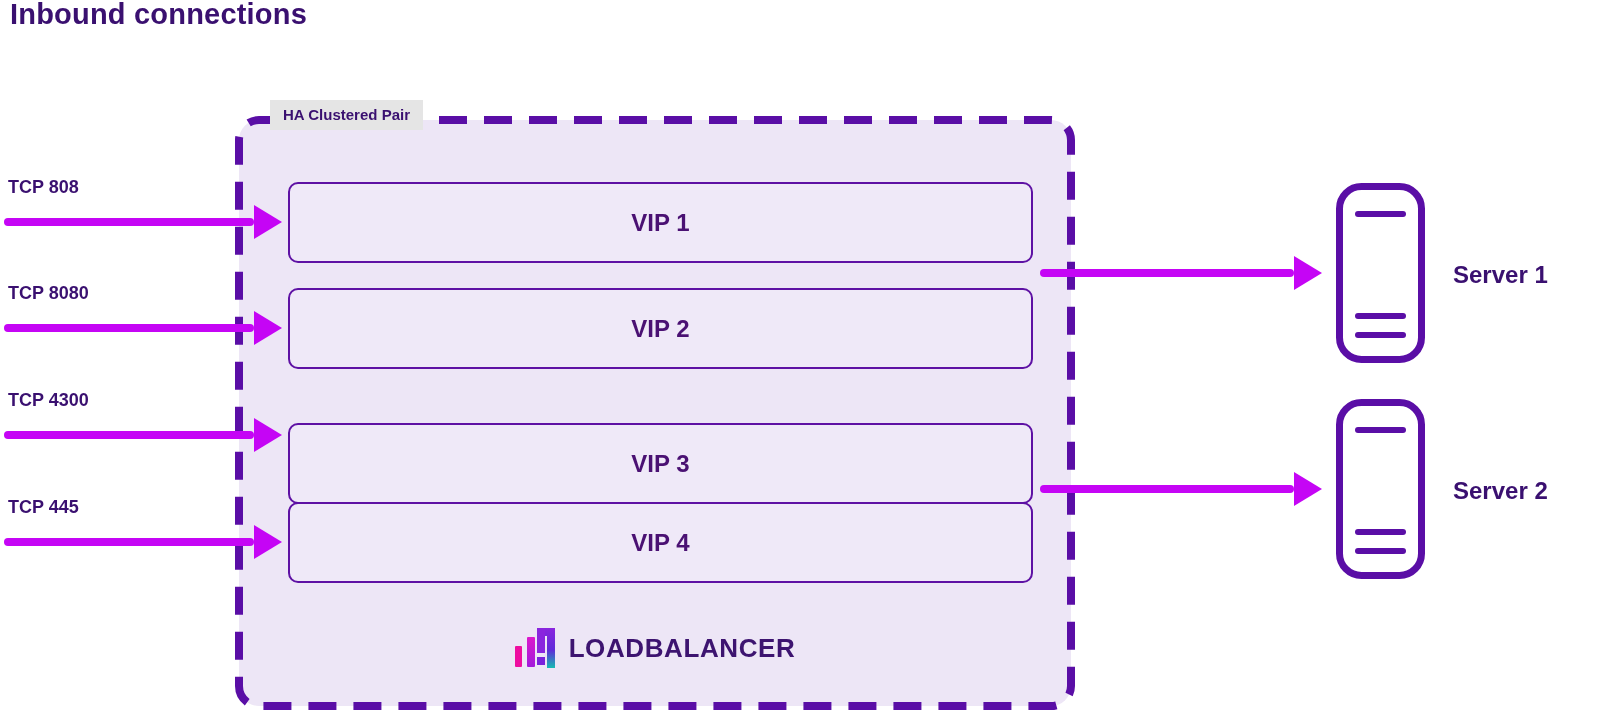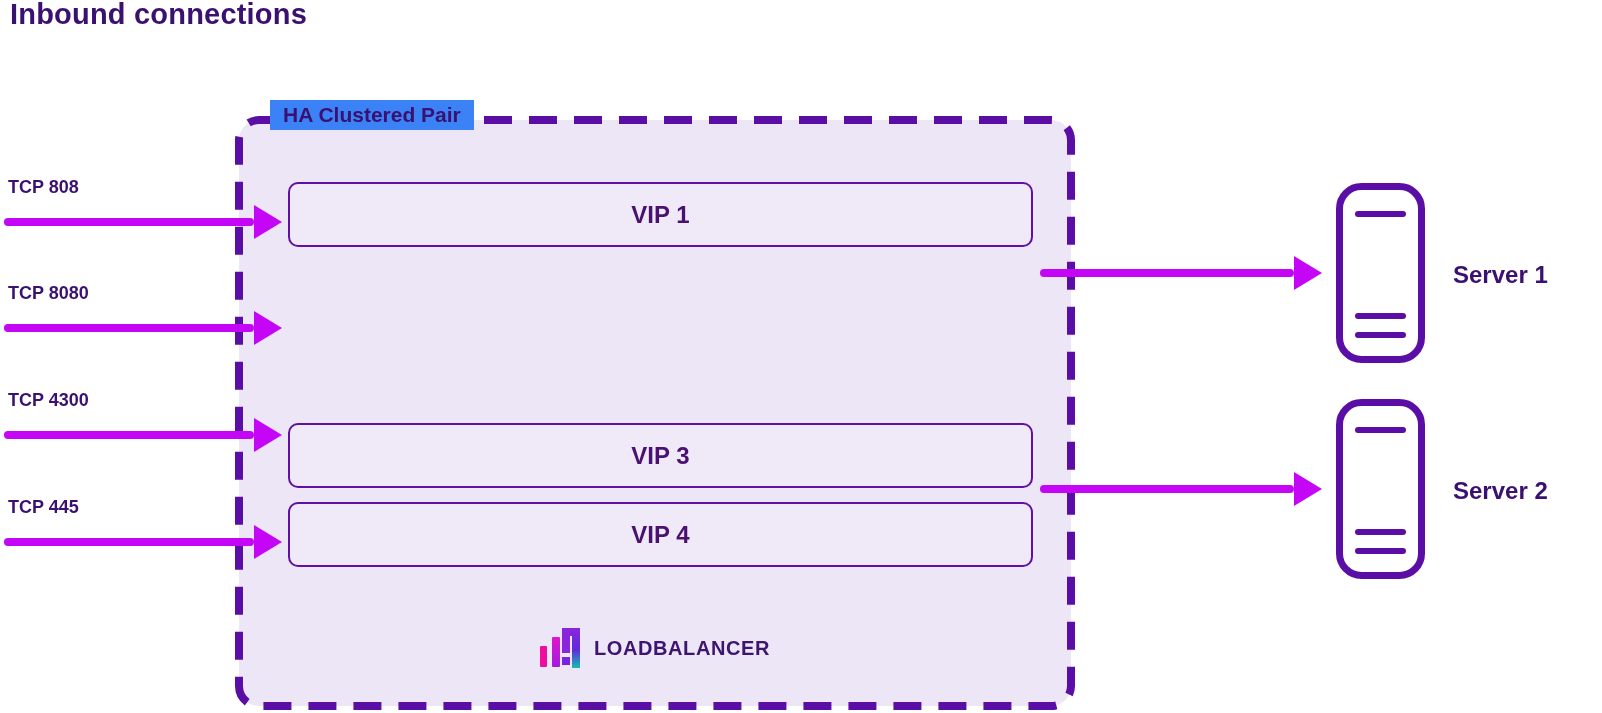--- a/index.html
+++ b/index.html
@@ -44,29 +44,29 @@
     fill: var(--box-fill);
     stroke: var(--border-purple);
     stroke-width: 8;
     stroke-dasharray: 28 17;
   }
   .ha-label {
     position: absolute;
     left: 270px; top: 100px;
     height: 30px; line-height: 30px;
     padding: 0 13px;
-    background: #3b82f6;
-    font-size: 21px; font-weight: 700;
+    background: #e5e5e5;
+    font-size: 15px; font-weight: 700;
     color: var(--ink);
     white-space: nowrap;
   }
   .vip-box {
     position: absolute;
     left: 288px;
-    width: 745px; height: 65px;
+    width: 745px; height: 81px;
     background: var(--vip-fill);
     border: 2px solid var(--vip-border);
     border-radius: 10px;
     display: flex; align-items: center; justify-content: center;
   }
   .vip-box .vip-label {
     font-size: 24px; font-weight: 700;
     color: #4A1173;
   }
   .vip-1 { top: 182px; }
@@ -134,39 +134,42 @@
   .server-label-1 { top: 261px; }
   .server-label-2 { top: 477px; }
   .logo {
     position: absolute;
     left: 235px; top: 626px;
     width: 840px; height: 44px;
     display: flex; align-items: center; justify-content: center;
     gap: 14px;
   }
   .logo-text {
-    font-size: 20px; font-weight: 600;
+    font-size: 26px; font-weight: 600;
     letter-spacing: 0.6px;
     color: var(--logo-ink);
   }
 </style>
 </head>
 <body>
 
 <div class="canvas">
 
   <div class="page-title">Inbound connections</div>
 
   <svg class="ha-border-svg" viewBox="0 0 840 594">
     <rect x="4" y="4" width="832" height="586" rx="20"></rect>
   </svg>
   <div class="ha-label">HA Clustered Pair</div>
 
   <div class="vip-box vip-1">
     <span class="vip-label">VIP 1</span>
+  </div>
+  <div class="vip-box vip-2">
+    <span class="vip-label">VIP 2</span>
   </div>
   <div class="vip-box vip-3">
     <span class="vip-label">VIP 3</span>
   </div>
   <div class="vip-box vip-4">
     <span class="vip-label">VIP 4</span>
   </div>
 
   <div class="tcp-label tcp-1">TCP 808</div>
   <div class="tcp-label tcp-2">TCP 8080</div>

